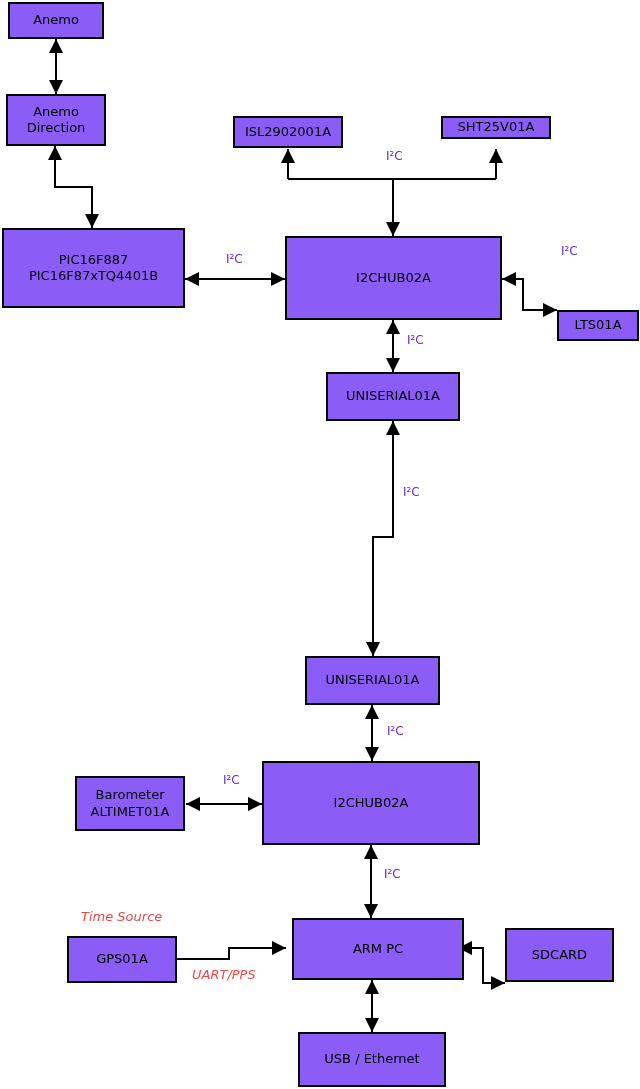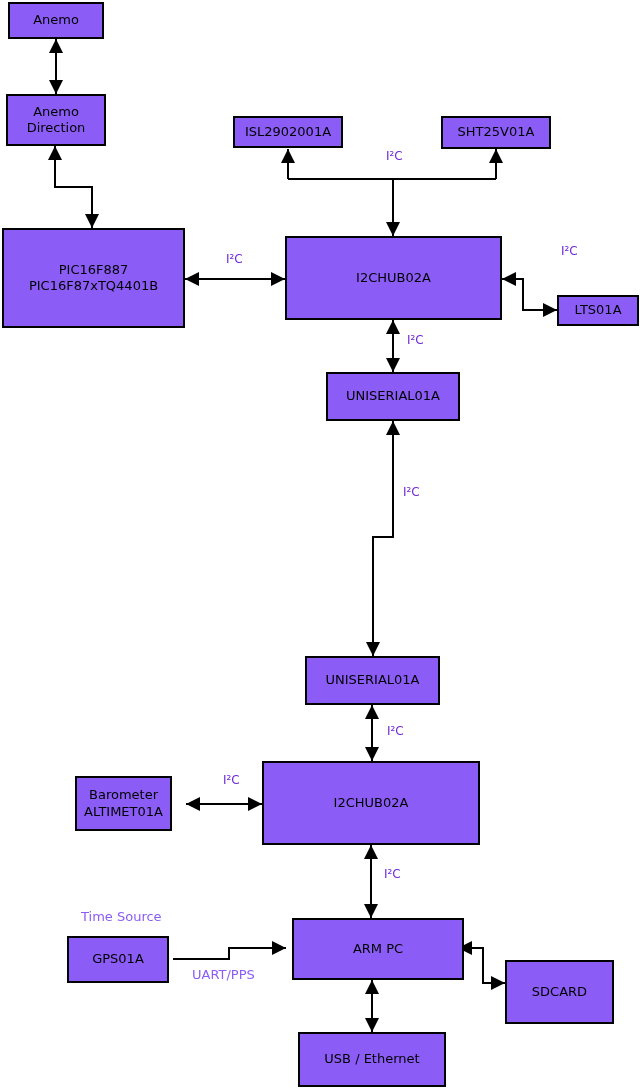--- a/index.html
+++ b/index.html
@@ -37,22 +37,23 @@
   }
   .elabel {
     position: absolute;
     font-size: 12px;
     color: #6d28d9;
     white-space: nowrap;
   }
   .alabel {
     position: absolute;
     font-size: 13px;
-    color: #8b5cf6;
+    color: #ef4444;
     white-space: nowrap;
+    font-style: italic;
   }
   .edge {
     stroke: #000000;
     stroke-width: 2;
     fill: none;
   }
 </style>
 </head>
 <body>
 
@@ -97,67 +98,67 @@
 
   <div class="box" style="left:8px;top:2px;width:96px;height:37px">
     <div>Anemo</div>
   </div>
 
   <div class="box" style="left:6px;top:94px;width:100px;height:52px">
     <div>Anemo</div>
     <div>Direction</div>
   </div>
 
-  <div class="box" style="left:2px;top:228px;width:183px;height:100px">
+  <div class="box" style="left:2px;top:228px;width:183px;height:80px">
     <div>PIC16F887</div>
     <div>PIC16F87xTQ4401B</div>
   </div>
 
   <div class="box" style="left:233px;top:116px;width:110px;height:32px">
     <div>ISL2902001A</div>
   </div>
 
-  <div class="box" style="left:441px;top:116px;width:110px;height:33px">
+  <div class="box" style="left:441px;top:116px;width:110px;height:23px">
     <div>SHT25V01A</div>
   </div>
 
   <div class="box" style="left:285px;top:236px;width:217px;height:84px">
     <div>I2CHUB02A</div>
   </div>
 
-  <div class="box" style="left:557px;top:295px;width:82px;height:31px">
+  <div class="box" style="left:557px;top:310px;width:82px;height:31px">
     <div>LTS01A</div>
   </div>
 
   <div class="box" style="left:326px;top:372px;width:134px;height:49px">
     <div>UNISERIAL01A</div>
   </div>
 
   <div class="box" style="left:305px;top:656px;width:135px;height:49px">
     <div>UNISERIAL01A</div>
   </div>
 
   <div class="box" style="left:262px;top:761px;width:218px;height:84px">
     <div>I2CHUB02A</div>
   </div>
 
-  <div class="box" style="left:75px;top:776px;width:97px;height:55px">
+  <div class="box" style="left:75px;top:776px;width:110px;height:55px">
     <div>Barometer</div>
     <div>ALTIMET01A</div>
   </div>
 
-  <div class="box" style="left:67px;top:936px;width:102px;height:47px">
+  <div class="box" style="left:67px;top:936px;width:110px;height:47px">
     <div>GPS01A</div>
   </div>
 
   <div class="box" style="left:292px;top:918px;width:172px;height:62px">
     <div>ARM PC</div>
   </div>
 
-  <div class="box" style="left:505px;top:960px;width:109px;height:64px">
+  <div class="box" style="left:505px;top:928px;width:109px;height:54px">
     <div>SDCARD</div>
   </div>
 
   <div class="box" style="left:298px;top:1032px;width:148px;height:55px">
     <div>USB / Ethernet</div>
   </div>
 
   <span class="elabel" style="left:226px;top:252px">I²C</span>
   <span class="elabel" style="left:386px;top:149px">I²C</span>
   <span class="elabel" style="left:561px;top:244px">I²C</span>

